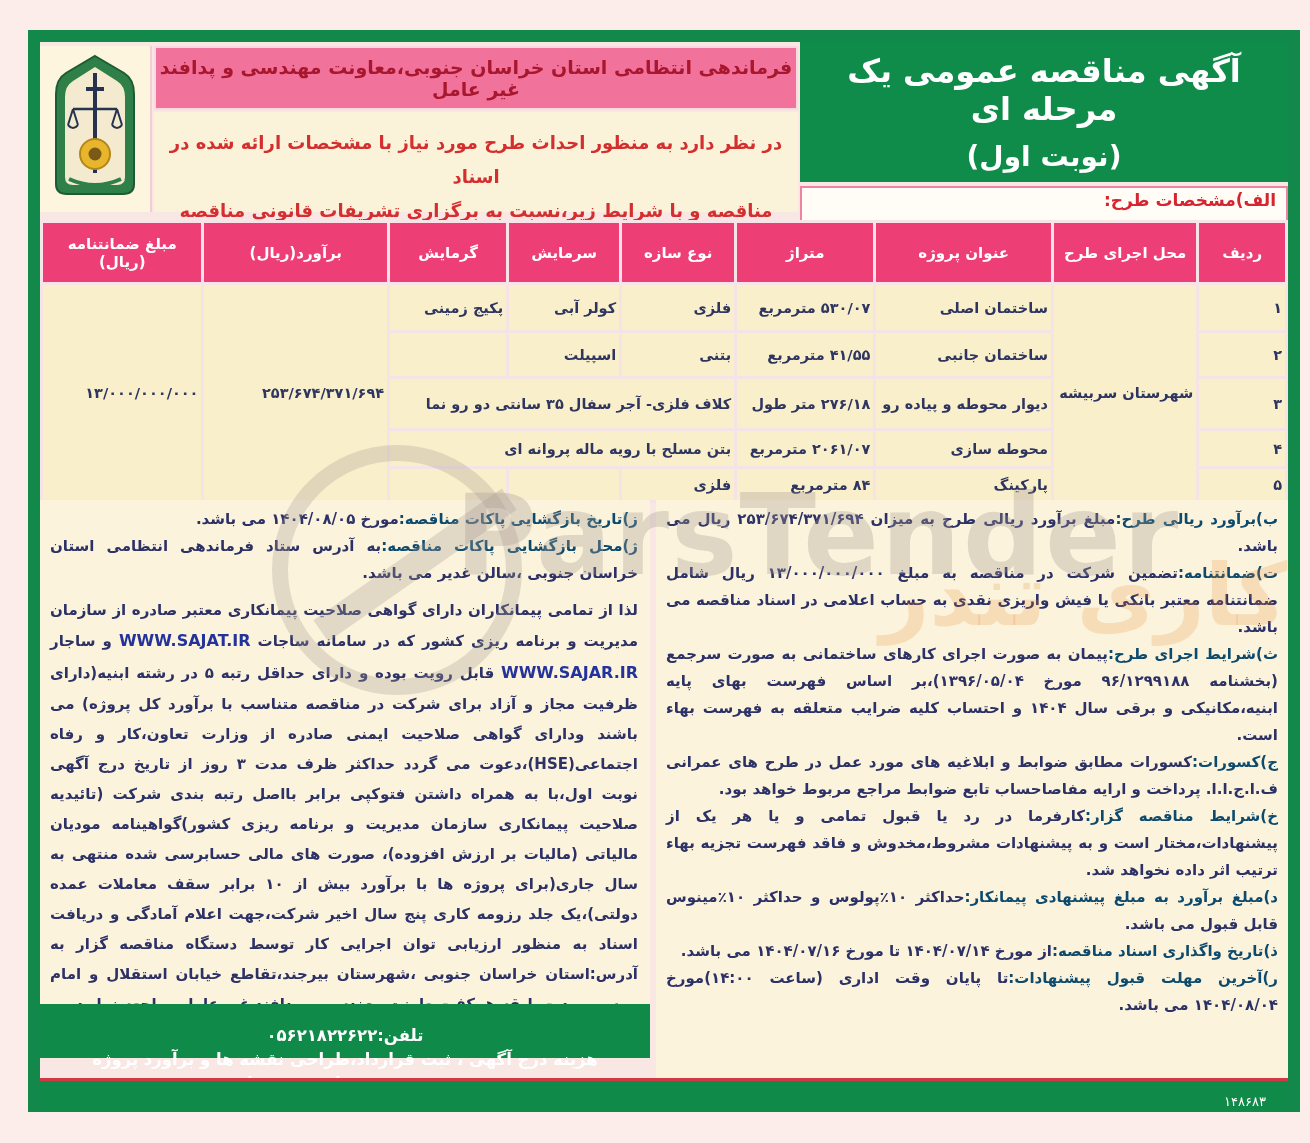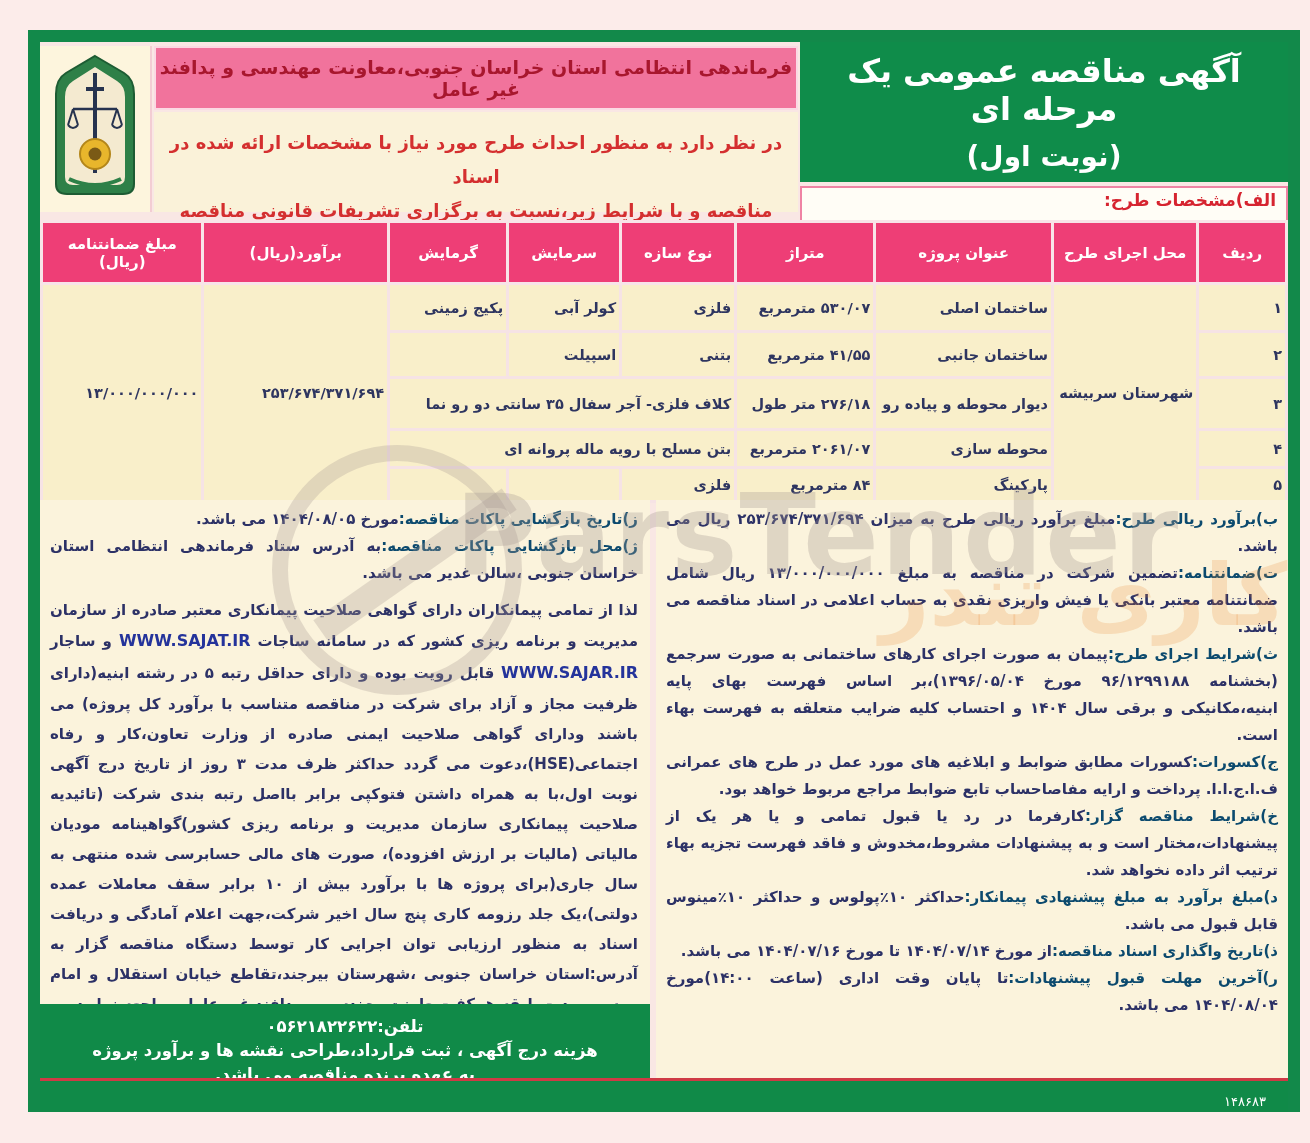--- a/index.html
+++ b/index.html
@@ -105,25 +105,25 @@
     background: #fbf3dc; direction: rtl;
     padding: 6px 10px 0 10px;
   }
   .item { text-align: justify; font-size: 15px; line-height: 1.8; color: #2c3166; font-weight: bold; }
   .lbl { color: #0c4a6e; }
   .para { text-align: justify; font-size: 15px; line-height: 2.0; color: #2c3166; font-weight: bold; margin-top: 8px; }
   .weblink { color: #24339b; text-decoration: none; font-weight: bold; font-size: 16px; }
 
   
   .phone-box {
-    left: 40px; top: 1004px; width: 610px; height: 74px;
+    left: 40px; top: 1004px; width: 610px; height: 54px;
     background: #108a48; color: #ffffff;
     direction: rtl; text-align: center;
     font-weight: bold;
-    padding-top: 11px; line-height: 1.45; font-size: 16.5px;
+    padding-top: 20px; line-height: 1.45; font-size: 16.5px;
   }
 
   
   .bottom-band {
     left: 40px; top: 1078px; width: 1248px; height: 34px;
     background: #108a48;
     border-top: 3px solid #cf3a45;
   }
   .serial {
     position: absolute; right: 22px; top: 13px;

